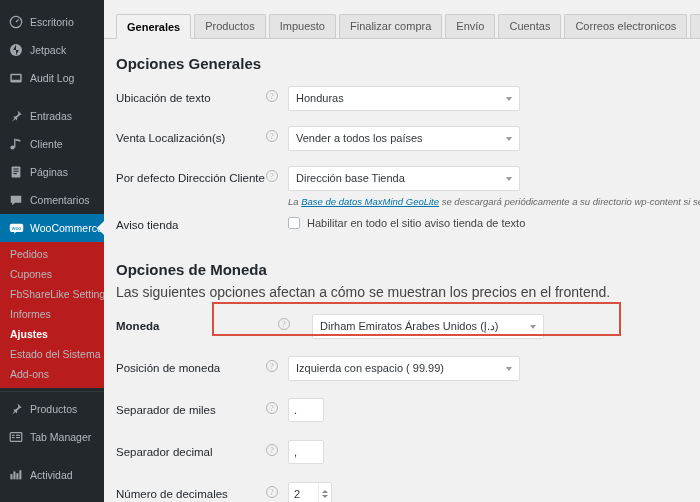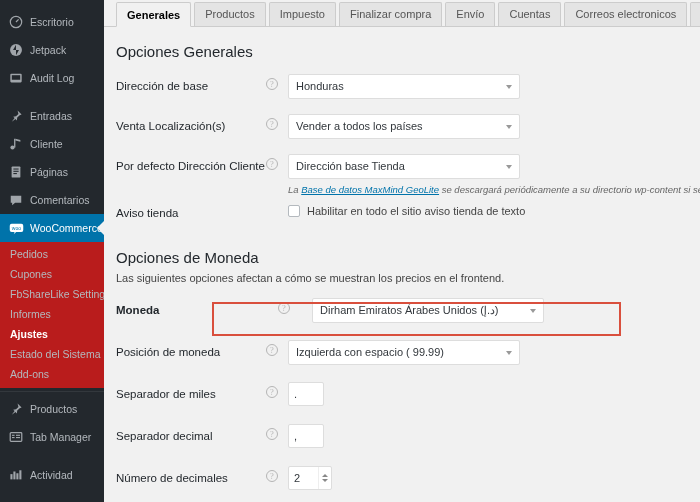--- a/index.html
+++ b/index.html
@@ -71,21 +71,21 @@
     flex: 1 1 auto;
     height: 502px;
     background: #f1f1f1;
     position: relative;
     overflow: hidden;
   }
 
   
   #tabbar {
     position: relative;
-    height: 27px;
+    height: 39px;
     padding-left: 12px;
     border-bottom: 1px solid #ccc;
     display: flex;
     align-items: flex-end;
   }
   .tab {
     height: 24px;
     line-height: 23px;
     padding: 0 10px;
     margin-right: 3px;
@@ -105,27 +105,27 @@
     margin-bottom: -1px;
     height: 25px;
     line-height: 24px;
   }
 
   
   #content { padding: 12px 0 0 12px; }
 
   h2.section-title {
     font-size: 15px;
-    font-weight: normal;
+    font-weight: bold;
     color: #23282d;
     margin: 4px 0 14px 0;
   }
   h2.section-title.tight { margin-bottom: 6px; }
   p.section-desc {
-    font-size: 11px;
+    font-size: 14px;
     color: #444;
     margin: 0 0 14px 0;
   }
 
   .field-row {
     display: flex;
     align-items: flex-start;
     min-height: 34px;
     margin-bottom: 6px;
     position: relative;
@@ -409,21 +409,21 @@
       <div class="tab">Correos electronicos</div>
       <div class="tab">API</div>
 
     </div>
 
     <div id="content">
 
       <h2 class="section-title">Opciones Generales</h2>
 
       <div class="field-row">
-        <div class="field-label plain">Dirección de base</div>
+        <div class="field-label plain">Ubicación de texto</div>
         <div class="help-cell">
           <div class="help-icon">?</div>
         </div>
         <div class="field-control">
           <div class="wc-select">
             <span>Honduras</span>
             <span class="caret"></span>
           </div>
         </div>
       </div>

